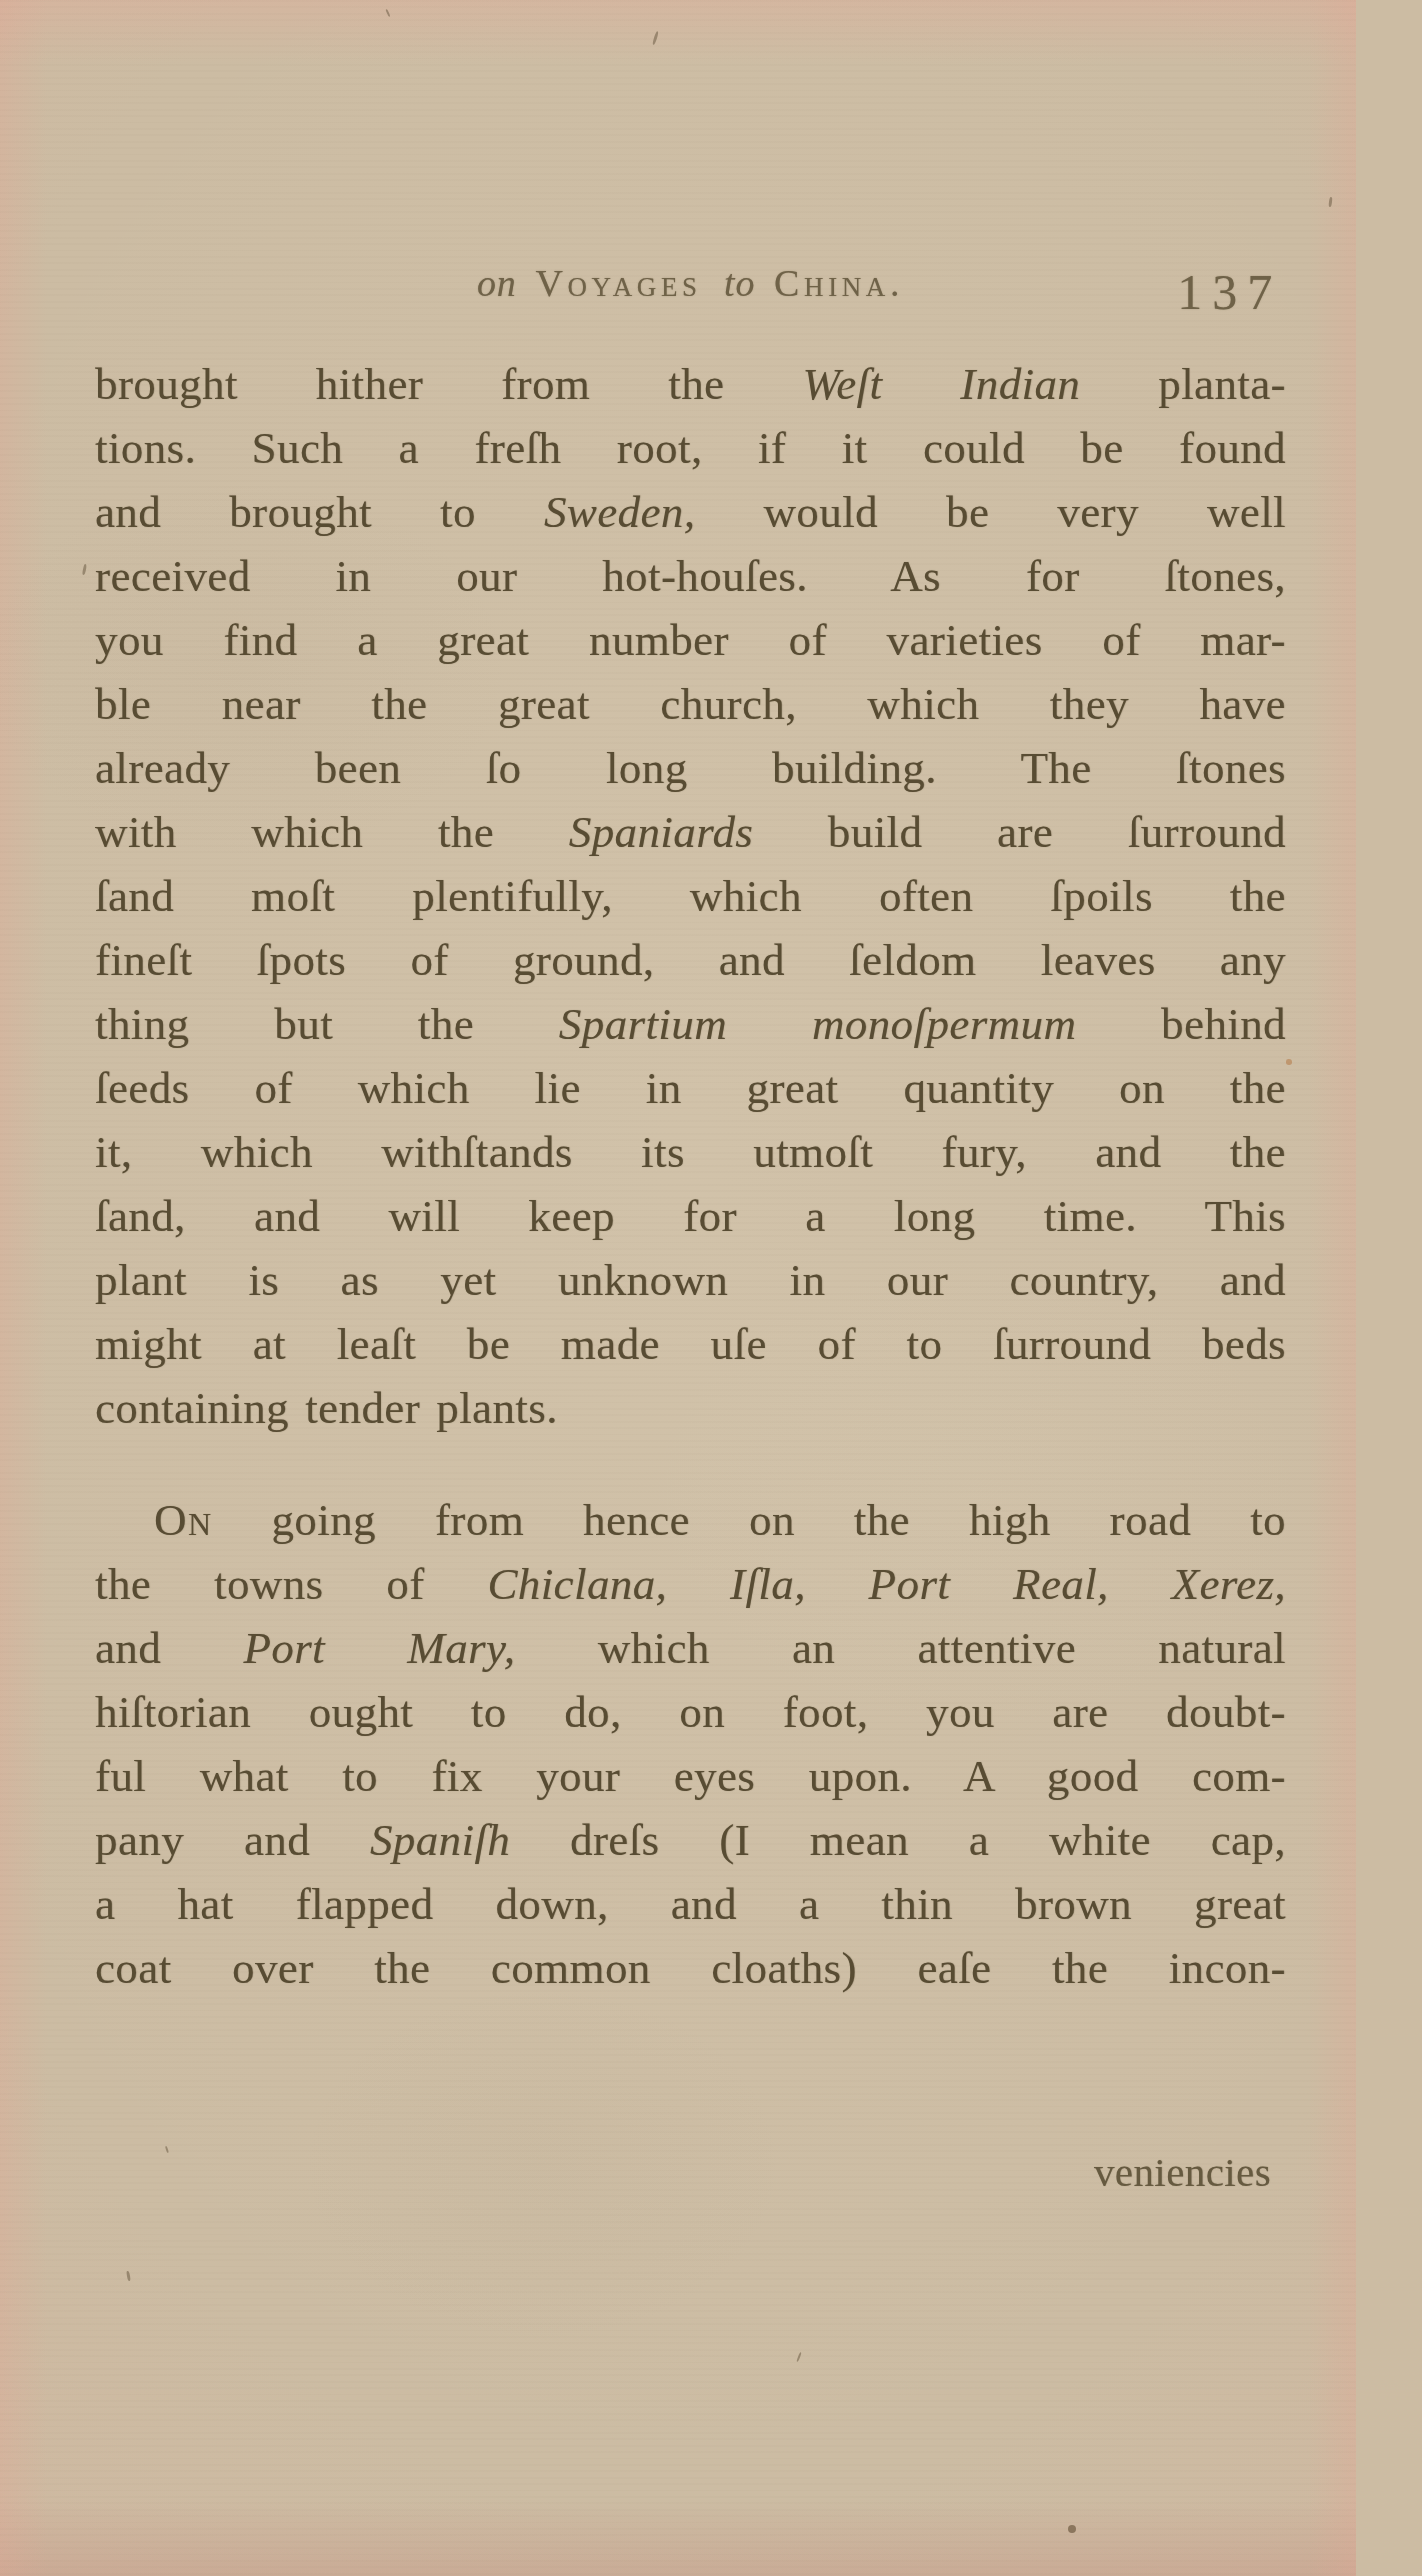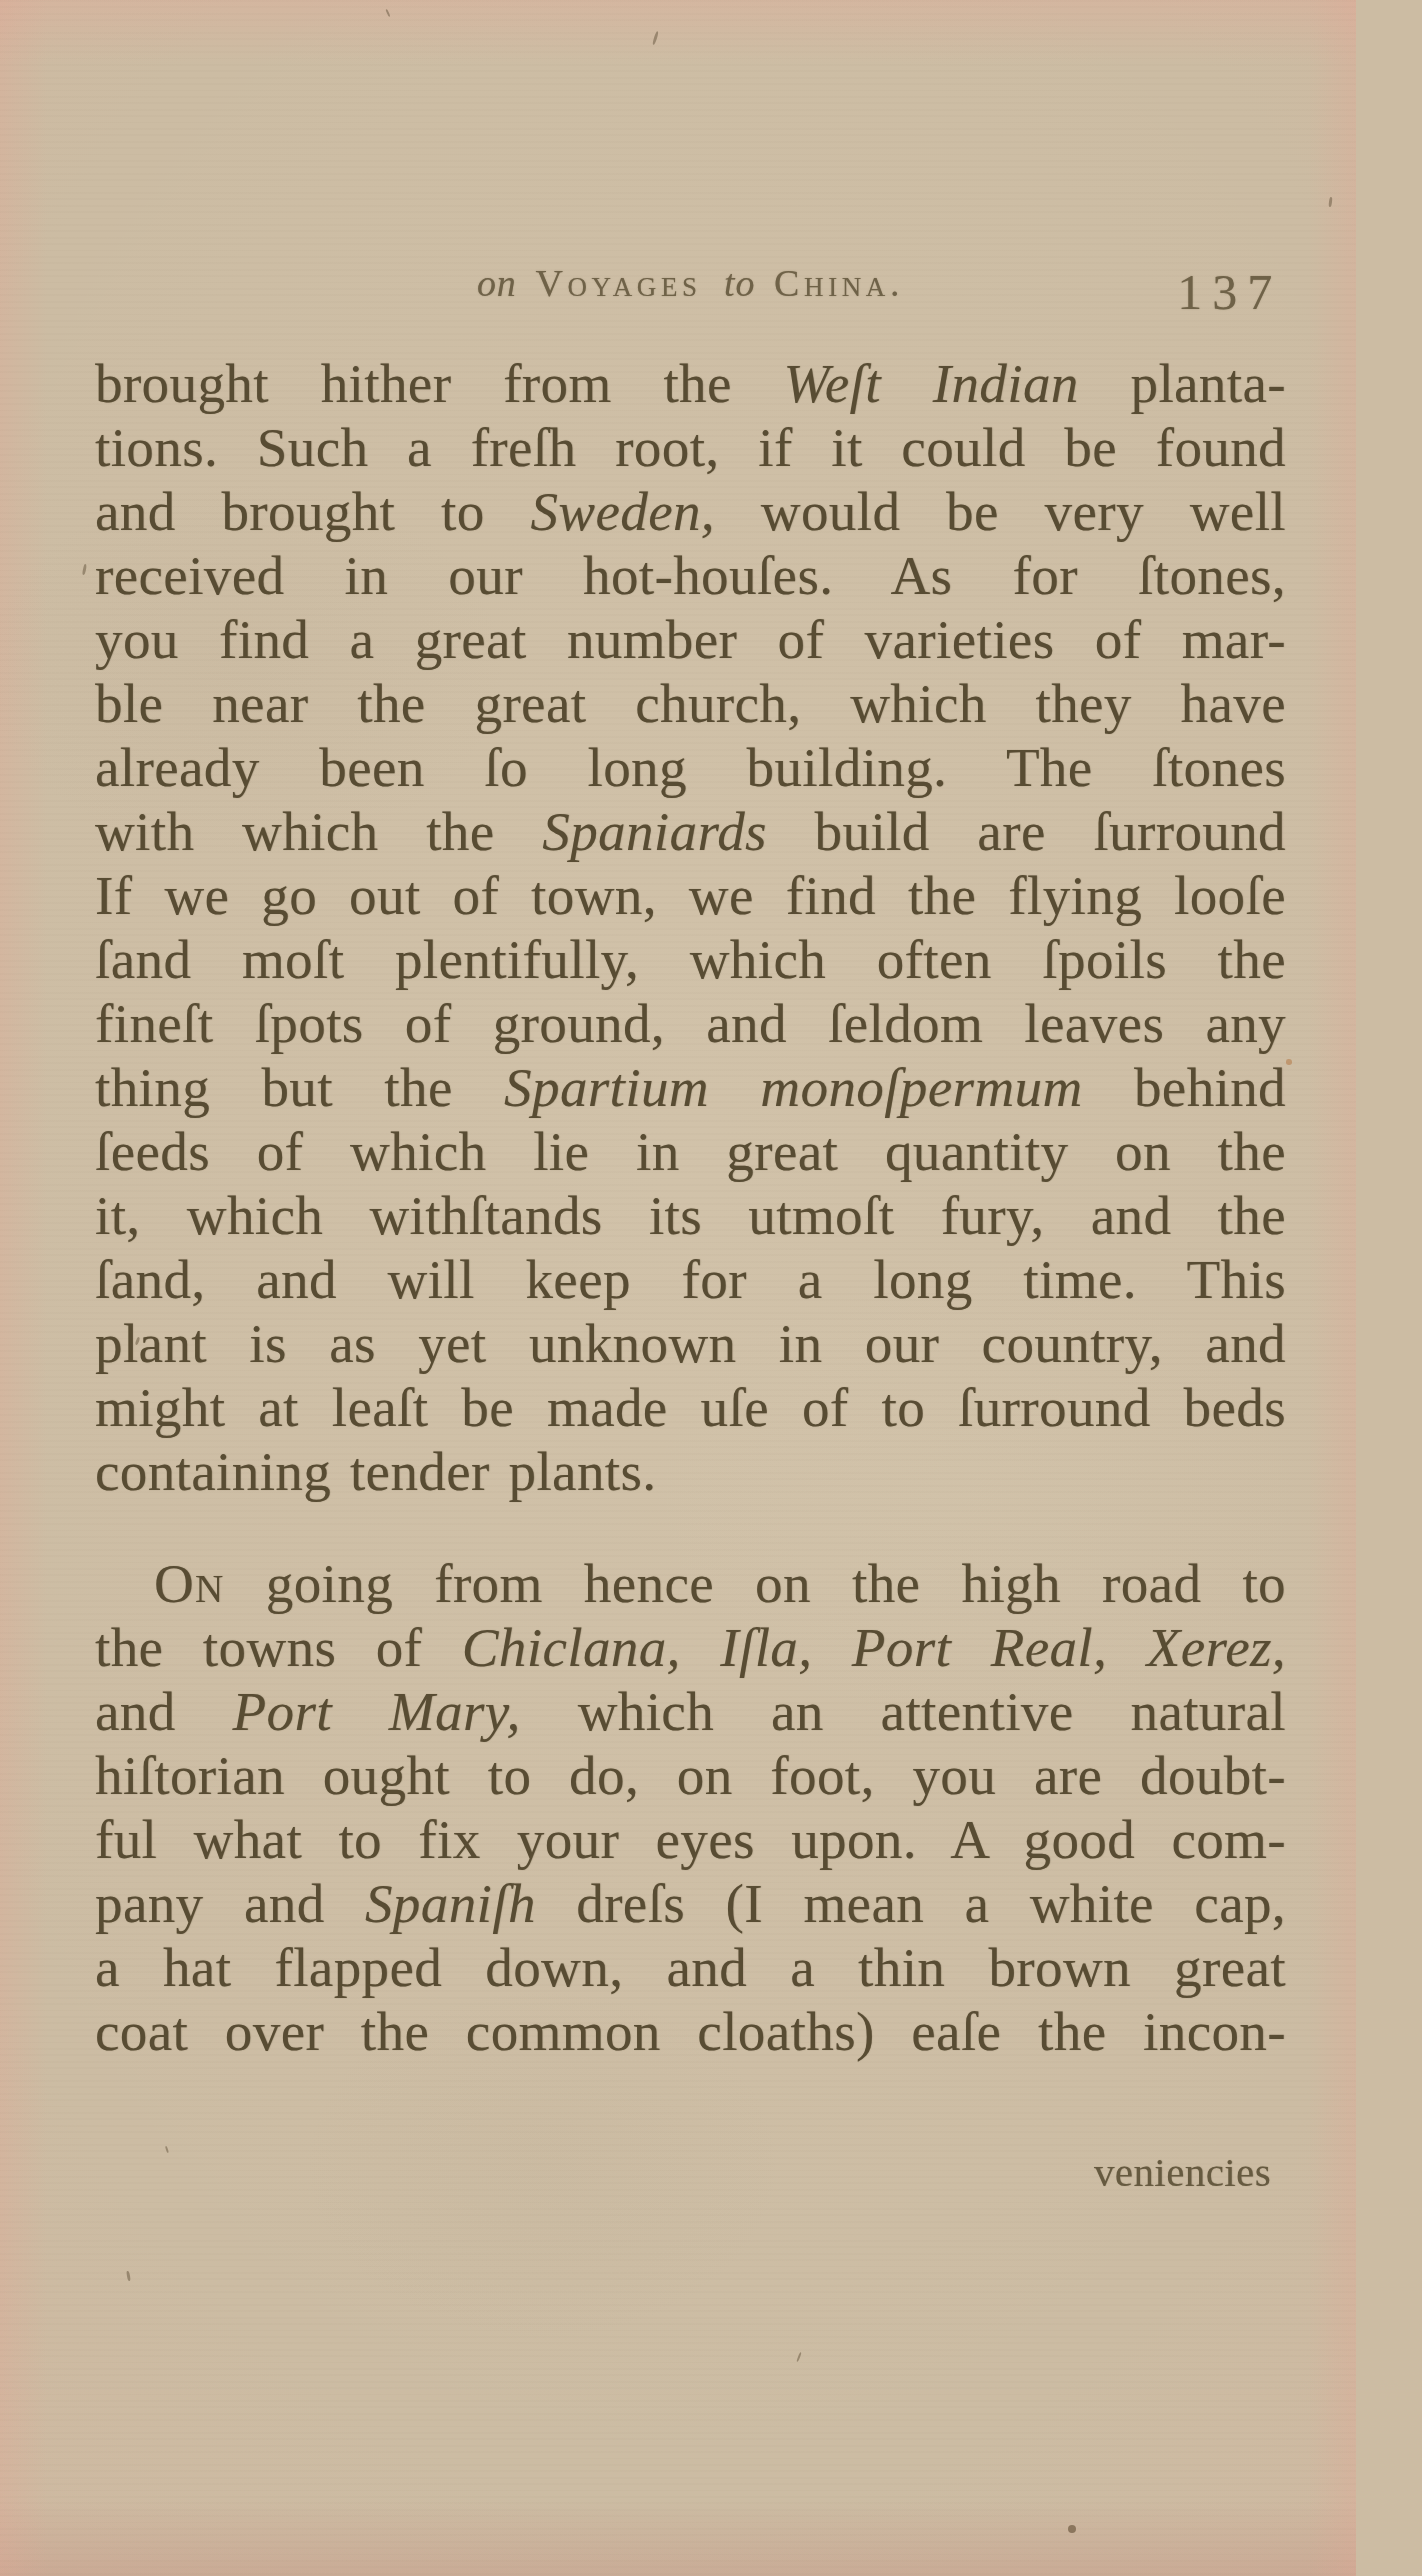--- a/index.html
+++ b/index.html
@@ -66,21 +66,21 @@
     font-size: 50px;
     letter-spacing: 10px;
     text-shadow: 0 0 1.2px rgba(100,88,62,0.55);
   }
   .body-text {
     position: absolute;
     left: 95px;
     top: 352px;
     width: 1191px;
     color: #584c33;
-    font-size: 55px;
+    font-size: 45px;
     line-height: 64px;
     letter-spacing: 0.4px;
     word-spacing: 4.6px;
     text-shadow: 0.4px 0.4px 1px rgba(84,72,48,0.45);
   }
   .paragraph + .paragraph { margin-top: 48px; }
   .line {
     text-align: justify;
     text-align-last: justify;
   }
@@ -122,21 +122,20 @@
   <div class="body-text">
       <div class="paragraph">
         <div class="line"><span>brought hither from the </span><span class="italic">Weſt Indian</span><span> planta-</span></div>
         <div class="line"><span>tions. Such a freſh root, if it could be found</span></div>
         <div class="line"><span>and brought to </span><span class="italic">Sweden,</span><span> would be very well</span></div>
         <div class="line"><span>received in our hot-houſes. As for ſtones,</span></div>
         <div class="line"><span>you find a great number of varieties of mar-</span></div>
         <div class="line"><span>ble near the great church, which they have</span></div>
         <div class="line"><span>already been ſo long building. The ſtones</span></div>
         <div class="line"><span>with which the </span><span class="italic">Spaniards</span><span> build are ſurround</span></div>
-        <div class="line"><span>If we go out of town, we find the flying looſe</span></div>
         <div class="line"><span>ſand moſt plentifully, which often ſpoils the</span></div>
         <div class="line"><span>fineſt ſpots of ground, and ſeldom leaves any</span></div>
         <div class="line"><span>thing but the </span><span class="italic">Spartium monoſpermum</span><span> behind</span></div>
         <div class="line"><span>ſeeds of which lie in great quantity on the</span></div>
         <div class="line"><span>it, which withſtands its utmoſt fury, and the</span></div>
         <div class="line"><span>ſand, and will keep for a long time. This</span></div>
         <div class="line"><span>plant is as yet unknown in our country, and</span></div>
         <div class="line"><span>might at leaſt be made uſe of to ſurround beds</span></div>
         <div class="line align-left"><span>containing tender plants.</span></div>
       </div>

